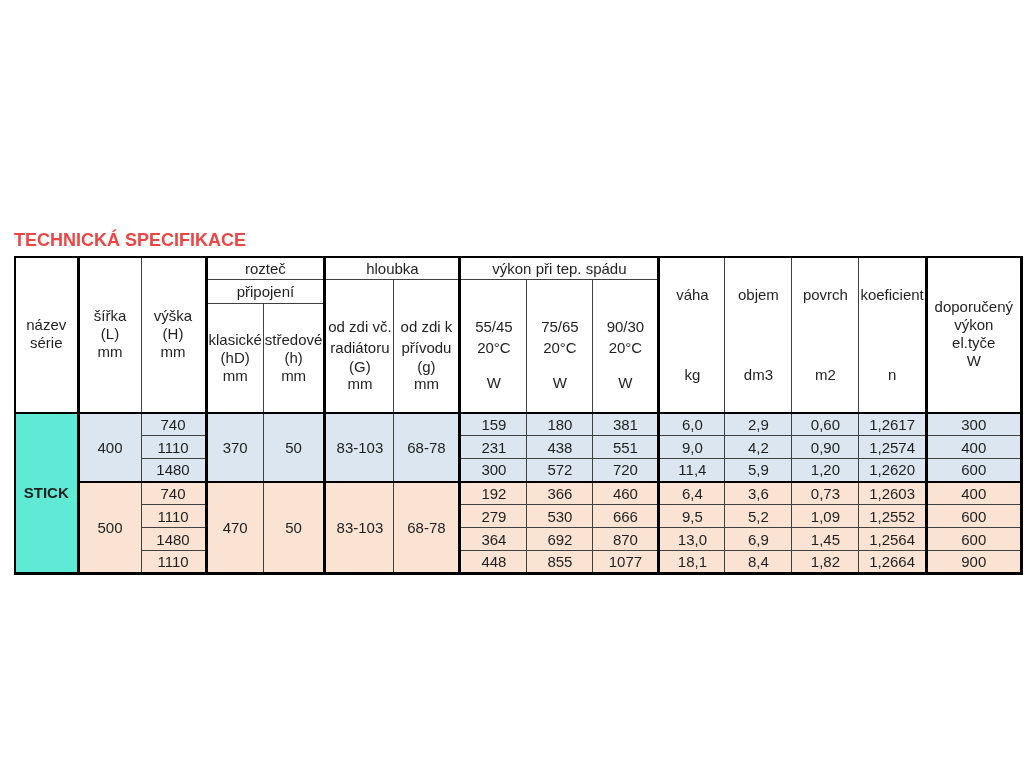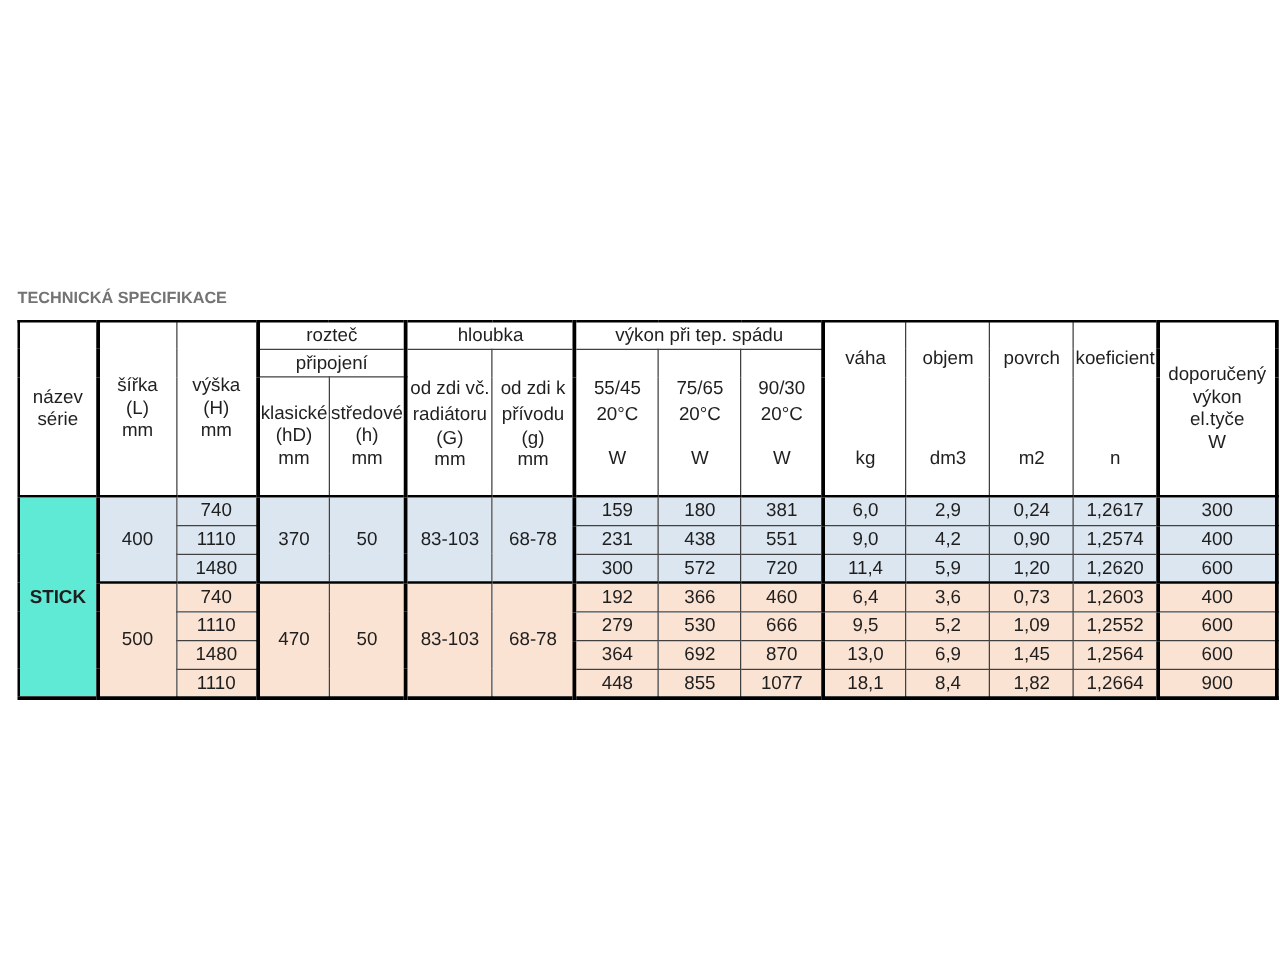--- a/index.html
+++ b/index.html
@@ -12,23 +12,23 @@
     width: 1024px;
     height: 768px;
     background: #ffffff;
     font-family: "Liberation Sans", "DejaVu Sans", sans-serif;
     overflow: hidden;
   }
   .title {
     position: absolute;
     left: 14px;
     top: 230px;
-    font-size: 13px;
+    font-size: 18px;
     font-weight: bold;
-    color: #737373;
+    color: #ef4444;
     white-space: nowrap;
     text-align: right;
   }
   table.spec {
     position: absolute;
     left: 14px;
     top: 256px;
     border-collapse: collapse;
     table-layout: fixed;
     border: 2px solid #000000;
@@ -62,21 +62,21 @@
   .vstack {
     display: flex;
     flex-direction: column;
     justify-content: space-between;
     align-items: center;
     box-sizing: border-box;
     padding: 3px 1px 4px 1px;
   }
   .vstack.top { justify-content: center; }
   .ih106 { height: 104px; }
-  .ih84  { height: 82px; }
+  .ih84  { height: 82px; margin-top: 16px; }
   .ih62  { height: 60px; text-align: right; }
   .lh18 { line-height: 18px; justify-content: center; }
   .lh21 { line-height: 21px; }
 
   .bg-blue   { background: var(--c-blue, #dbe6f1); }
   .bg-orange { background: var(--c-orange, #fbe3d3); }
 
   td.series {
     font-weight: bold;
     font-size: 13px;
@@ -230,21 +230,21 @@
       <td class="bg-blue sepT">740</td>
       <td class="bg-blue thL sepT" rowspan="3">370</td>
       <td class="bg-blue sepT" rowspan="3">50</td>
       <td class="bg-blue thL sepT" rowspan="3">83-103</td>
       <td class="bg-blue sepT" rowspan="3">68-78</td>
       <td class="bg-blue thL sepT">159</td>
       <td class="bg-blue sepT">180</td>
       <td class="bg-blue sepT">381</td>
       <td class="bg-blue thL sepT">6,0</td>
       <td class="bg-blue sepT">2,9</td>
-      <td class="bg-blue sepT">0,24</td>
+      <td class="bg-blue sepT">0,60</td>
       <td class="bg-blue sepT">1,2617</td>
       <td class="bg-blue thL sepT">300</td>
     </tr>
     <tr class="drow">
       <td class="bg-blue">1110</td>
       <td class="bg-blue thL">231</td>
       <td class="bg-blue">438</td>
       <td class="bg-blue">551</td>
       <td class="bg-blue thL">9,0</td>
       <td class="bg-blue">4,2</td>

